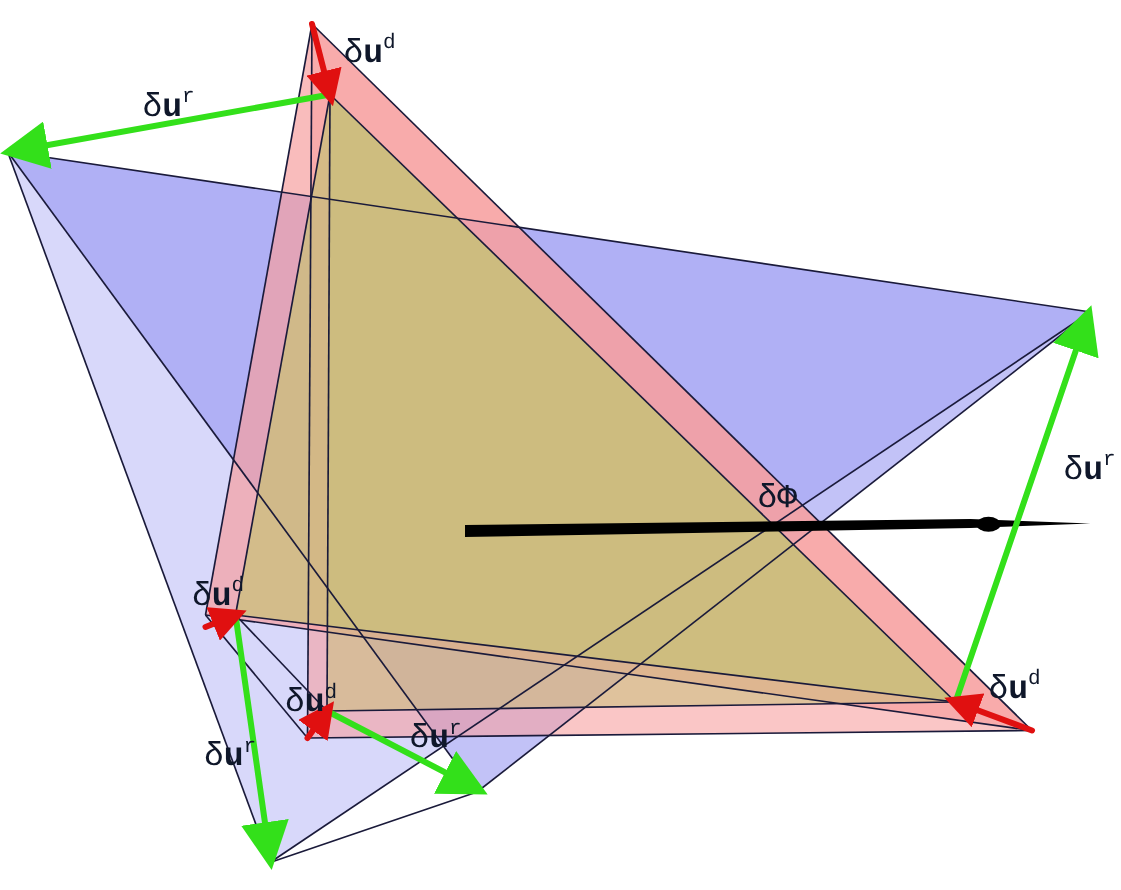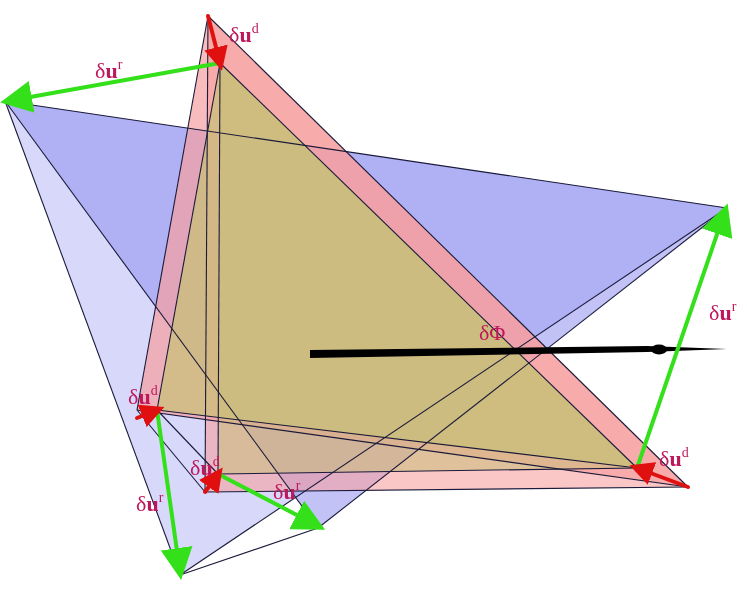--- a/index.html
+++ b/index.html
@@ -1,23 +1,23 @@
 <!DOCTYPE html>
 <html><head>
 <meta charset="utf-8">
 <style>
   html, body { margin: 0; padding: 0; background: #ffffff; }
   body { width: 747px; height: 593px; overflow: hidden; }
   #stage { position: relative; width: 747px; height: 593px; }
   svg { position: absolute; left: 0; top: 0; }
   .lbl {
     position: absolute;
-    font-family: Liberation Serif, serif;
+    font-family: Liberation Mono, monospace;
     font-size: 22px;
-    color: #be185d;
+    color: #0f172a;
     line-height: 1;
     white-space: nowrap;
   }
   .lbl .sym { font-weight: normal; }
   .lbl .vec { font-weight: bold; }
   .lbl sup { font-size: 14px; vertical-align: 9px; font-weight: normal; }
 </style>
 </head>
 <body>
 
@@ -76,15 +76,15 @@
   </svg>
   <div id="label-layer">
       <div class="lbl" style="left: 95px; top: 58px;"><span class="sym">δ</span><span class="vec">u</span><sup>r</sup></div>
       <div class="lbl" style="left: 229px; top: 22px;"><span class="sym">δ</span><span class="vec">u</span><sup>d</sup></div>
       <div class="lbl" style="left: 709px; top: 300px;"><span class="sym">δ</span><span class="vec">u</span><sup>r</sup></div>
       <div class="lbl" style="left: 659px; top: 446px;"><span class="sym">δ</span><span class="vec">u</span><sup>d</sup></div>
       <div class="lbl" style="left: 128px; top: 384px;"><span class="sym">δ</span><span class="vec">u</span><sup>d</sup></div>
       <div class="lbl" style="left: 136px; top: 491px;"><span class="sym">δ</span><span class="vec">u</span><sup>r</sup></div>
       <div class="lbl" style="left: 190px; top: 455px;"><span class="sym">δ</span><span class="vec">u</span><sup>d</sup></div>
       <div class="lbl" style="left: 273px; top: 479px;"><span class="sym">δ</span><span class="vec">u</span><sup>r</sup></div>
-      <div class="lbl" style="left: 479px; top: 322px;"><span class="sym">δΦ</span></div>
+      <div class="lbl" style="left: 505px; top: 322px;"><span class="sym">δΦ</span></div>
     </div>
 </div>
 
 </body></html>

